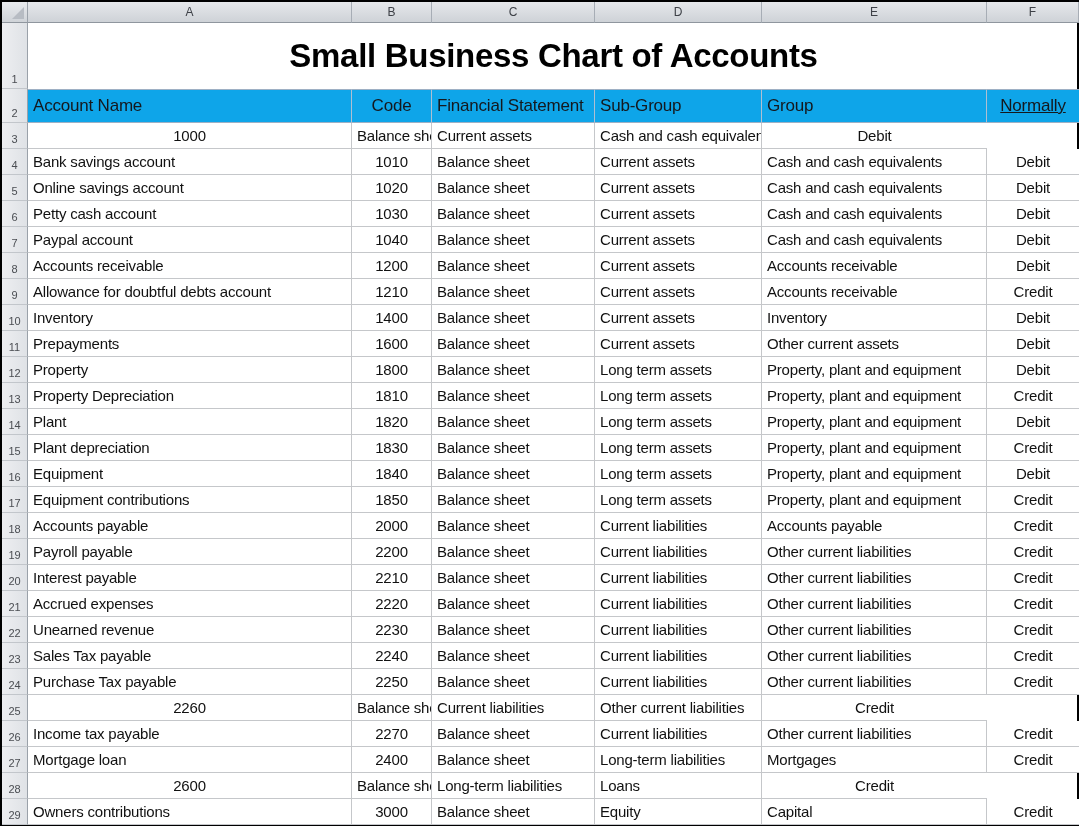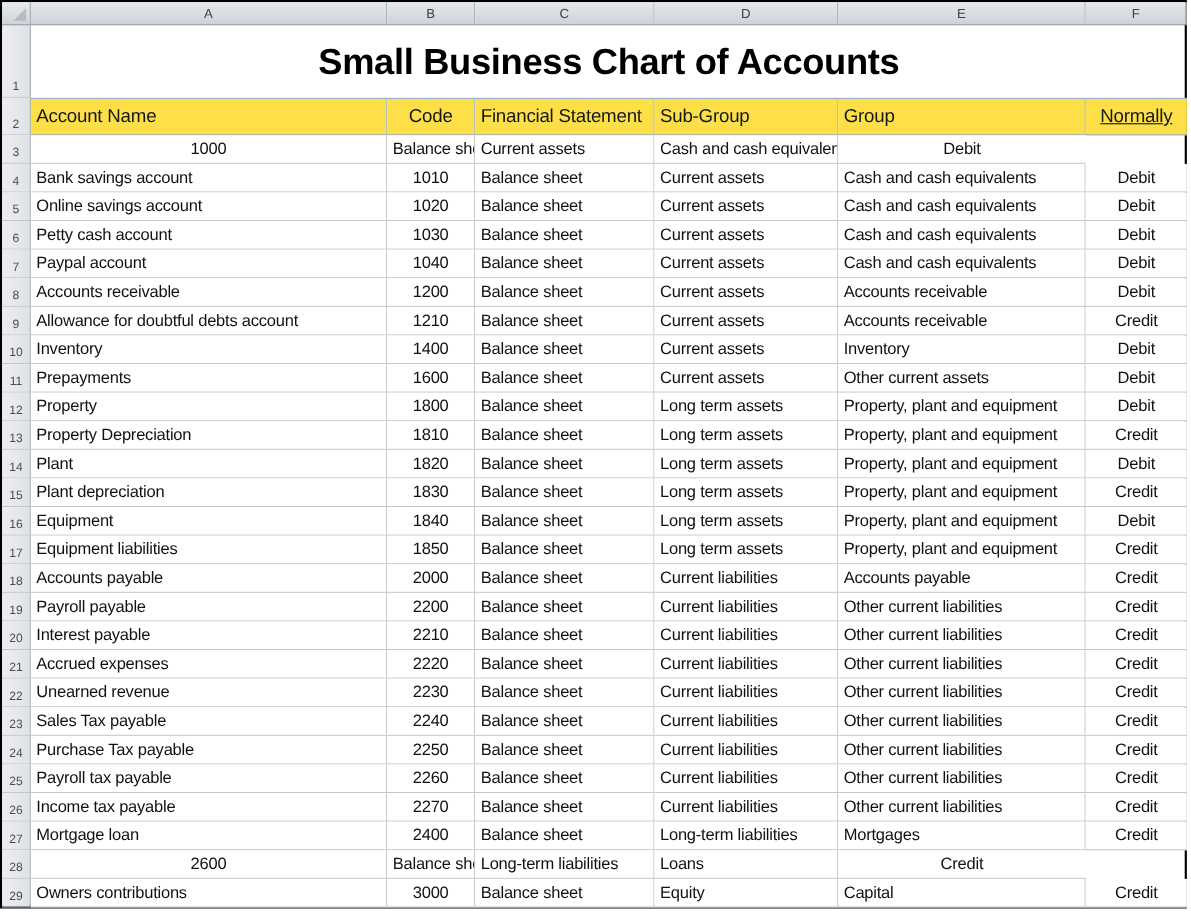--- a/index.html
+++ b/index.html
@@ -44,21 +44,21 @@
   }
   
   .title-row{height:66px;}
   .title-cell{
     grid-column:2 / 8;display:flex;align-items:center;justify-content:center;
     font-size:33px;font-weight:bold;color:#000;letter-spacing:-0.3px;
   }
   
   .head-row{height:34px;}
   .head-row .hcell{
-    background:#fde047;
+    background:#0ea5e9;
     border-top:1px solid #9eb0c4;border-bottom:1px solid #9eb0c4;
     border-right:1px solid #aebfd2;
     box-sizing:border-box;display:flex;align-items:center;
     font-size:17px;color:#15181d;padding:0 5px;letter-spacing:-0.2px;
   }
   .head-row .hcell.center{justify-content:center;}
   .head-row .hcell.last{border-right:none;text-decoration:underline;}
   
   .data-row{height:26px;}
   .cell{
@@ -223,21 +223,21 @@
     <div class="gutter">16</div>
     <div class="cell">Equipment</div>
     <div class="cell center">1840</div>
     <div class="cell">Balance sheet</div>
     <div class="cell">Long term assets</div>
     <div class="cell">Property, plant and equipment</div>
     <div class="cell center last">Debit</div>
   </div>
       <div class="grid-row data-row">
     <div class="gutter">17</div>
-    <div class="cell">Equipment liabilities</div>
+    <div class="cell">Equipment contributions</div>
     <div class="cell center">1850</div>
     <div class="cell">Balance sheet</div>
     <div class="cell">Long term assets</div>
     <div class="cell">Property, plant and equipment</div>
     <div class="cell center last">Credit</div>
   </div>
       <div class="grid-row data-row">
     <div class="gutter">18</div>
     <div class="cell">Accounts payable</div>
     <div class="cell center">2000</div>
@@ -295,21 +295,20 @@
     <div class="gutter">24</div>
     <div class="cell">Purchase Tax payable</div>
     <div class="cell center">2250</div>
     <div class="cell">Balance sheet</div>
     <div class="cell">Current liabilities</div>
     <div class="cell">Other current liabilities</div>
     <div class="cell center last">Credit</div>
   </div>
       <div class="grid-row data-row">
     <div class="gutter">25</div>
-    <div class="cell">Payroll tax payable</div>
     <div class="cell center">2260</div>
     <div class="cell">Balance sheet</div>
     <div class="cell">Current liabilities</div>
     <div class="cell">Other current liabilities</div>
     <div class="cell center last">Credit</div>
   </div>
       <div class="grid-row data-row">
     <div class="gutter">26</div>
     <div class="cell">Income tax payable</div>
     <div class="cell center">2270</div>

